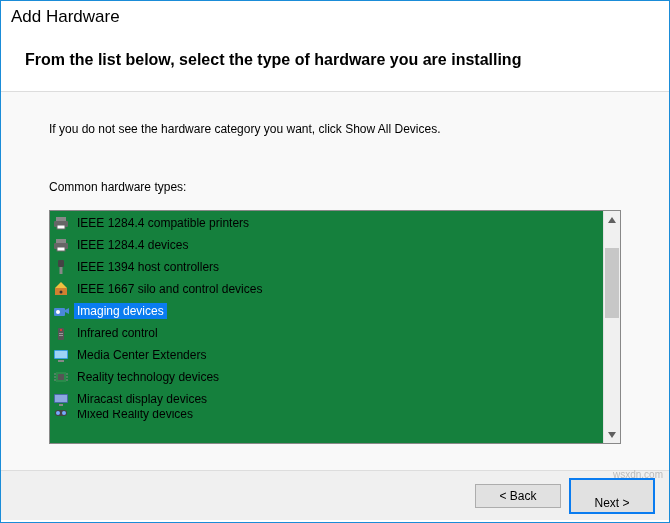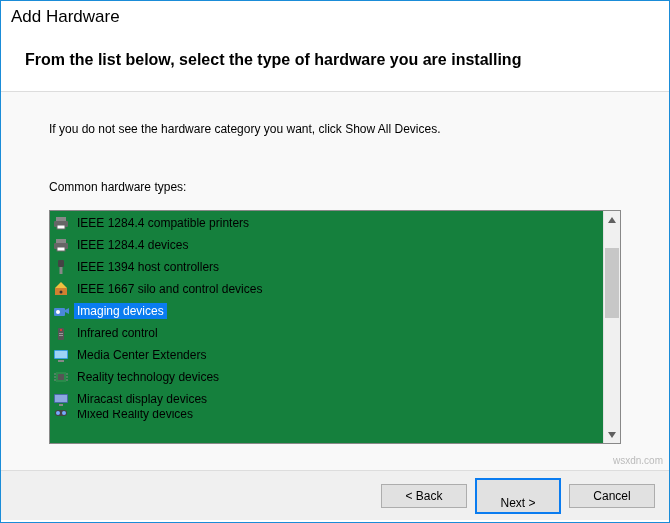--- a/index.html
+++ b/index.html
@@ -110,21 +110,21 @@
     color: #000;
     cursor: pointer;
     padding: 0 10px;
   }
   .btn.primary {
     border: 2px solid #0a7cf0;
     padding: 16px 9px;
   }
   .watermark {
     position: absolute;
-    right: 6px; bottom: 56px;
+    right: 6px; bottom: 42px;
     color: #bbb;
     font-size: 10px;
     pointer-events: none;
   }
   svg { display:block; }
 </style>
 </head>
 <body>
 
 <div class="titlebar">Add Hardware</div>
@@ -261,16 +261,15 @@
             <path d="M4 6 L8 0 L0 0 Z" fill="#606060"></path>
           </svg>
       </div>
     </div>
   </div>
 </div>
 
 <div class="footer">
   <button class="btn">&lt; Back</button>
   <button class="btn primary">Next &gt;</button>
-  <button class="btn">Cancel</button>
 </div>
 
 <div class="watermark">wsxdn.com</div>
 
 </body></html>

